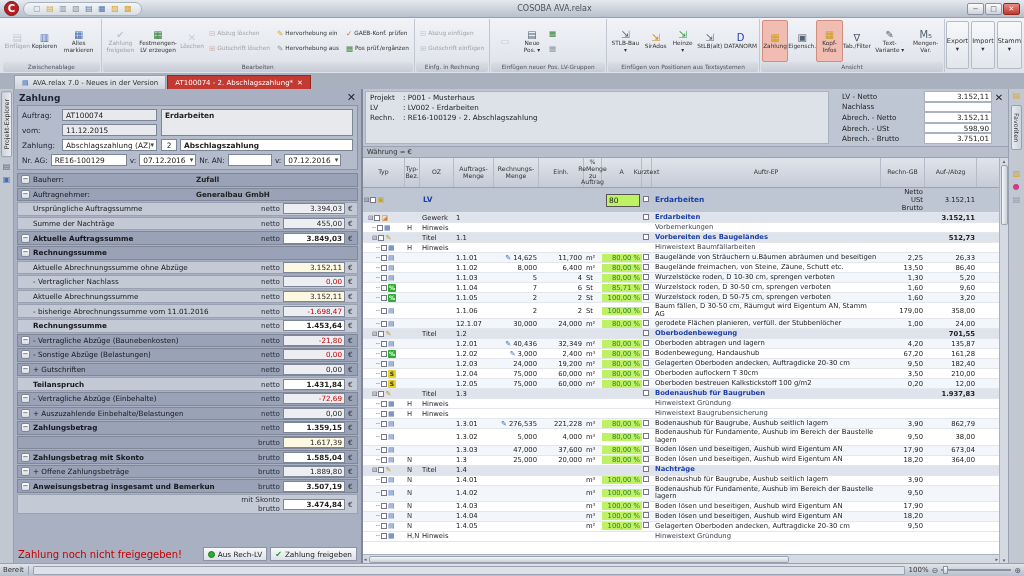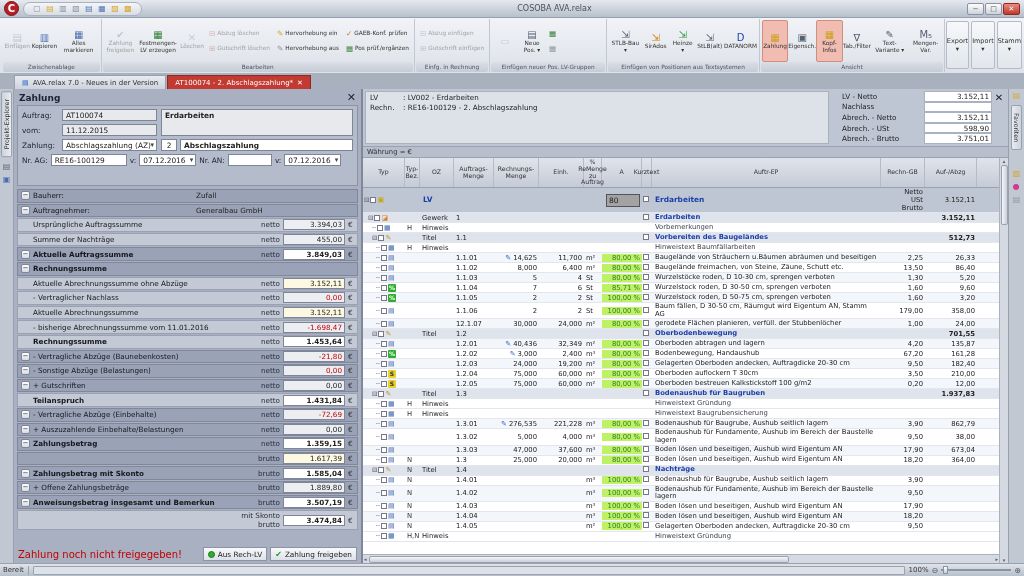--- a/index.html
+++ b/index.html
@@ -53,32 +53,32 @@
 .pay{width:349px;background:#a8b0c1;border-right:2px solid #7f8798;display:flex;flex-direction:column;padding:1px 3px 2px}
 .pay-h{height:15px;display:flex;align-items:center;font-weight:bold;font-size:9px;padding:0 2px;color:#1d2330}
 .px{margin-left:auto;font-weight:bold;font-size:11px;line-height:11px}
 .pform{background:#b4bbca;border:1px solid #8b93a4;padding:3px 4px 1px;margin-bottom:3px;display:grid;grid-template-columns:36px 95px 1fr;gap:3px 4px;align-items:center;font-size:7.4px}
 .flabel{color:#20283a}
 .fin{background:#fff;border:1px solid #7d8698;padding:0 3px;font-size:7.4px;height:12px;line-height:11px;overflow:hidden;white-space:nowrap}
 .fin.gray{background:#e7e9ed}
 .fin.bold{font-weight:bold}
 .namebox{grid-row:span 2;height:27px;align-self:start}
 .fzrow{display:flex;align-items:center;gap:3px}
-.fnrow{grid-column:1 / span 3;display:flex;align-items:center;gap:3px;margin-bottom:18px}
+.fnrow{grid-column:1 / span 3;display:flex;align-items:center;gap:3px;margin-bottom:2px}
 .fsel{position:relative;padding-right:10px}
 .fsel:after{content:"▾";position:absolute;right:2px;top:0;font-size:7px;color:#444}
 
 .prows{flex:1;overflow:hidden;display:flex;flex-direction:column;gap:1px}
 .prow{display:flex;align-items:center;min-height:13.6px;background:#c3c9d5;border:1px solid #9aa2b2;padding:0 3px;font-size:7.2px;gap:3px}
 .prow.bar{background:#99a2b6;border-color:#7f8798}
 .pexp{flex:0 0 9px;height:9px;background:linear-gradient(#fefefe,#d8dce3);border:1px solid #7d8698;border-radius:2px;font-size:7px;line-height:7px;text-align:center;color:#333}
 .pexp-sp{flex:0 0 9px}
 .plabel{flex:1;white-space:nowrap;overflow:hidden;color:#16181d}
 .prow.bold .plabel{font-weight:bold}
-.pval2{font-weight:normal;margin-left:2px;flex:1;white-space:nowrap;overflow:hidden}
+.pval2{font-weight:bold;margin-left:2px;flex:1;white-space:nowrap;overflow:hidden}
 .punit{width:62px;text-align:right;color:#2a2f3a;flex:0 0 62px}
 .pval{flex:0 0 62px;background:#eceef2;border:1px solid #7d8698;text-align:right;padding:0 2px;height:11px;line-height:10px}
 .pval.yellow{background:#fdf8e1}
 .pval.red{color:#c40000}
 .pval.vbold{font-weight:bold;background:#fff}
 .peuro{flex:0 0 6px;color:#333}
 .pfoot{display:flex;align-items:center;gap:3px;padding:3px 1px 0}
 .pwarn{color:#c40000;font-size:10px;flex:1;white-space:nowrap;overflow:hidden}
 .pbtn{display:flex;align-items:center;gap:3px;border:1px solid #8b93a4;background:linear-gradient(#f8f9fb,#dde1e8);padding:0 4px;font-size:7.3px;height:14px;white-space:nowrap}
 .gdot{width:7px;height:7px;border-radius:50%;background:#2fab2f;border:1px solid #1c7a1c}
@@ -107,21 +107,21 @@
 .trow.grp{background:#dfe3ec}
 .trow.grp .kz{color:#1a3fa8;font-weight:bold}
 .trow.grp .num{font-weight:bold}
 .trow.lv{background:#bfc6d3}
 .trow.lv .kz{color:#1a3fa8;font-weight:bold;font-size:7.4px}
 .trow.hint .kz{color:#3a3f4a}
 .c{padding:0 2px;overflow:hidden;white-space:nowrap}
 .num{text-align:right}
 .kz{white-space:normal;line-height:1.12;padding:0 3px}
 .pct.haspct{color:#2e7d2e;background:#bef264}
-.pctinput{display:inline-block;background:#a3a3a3;border:1px solid #555;width:34px;height:13px;line-height:12px;padding:0 2px;text-align:left;font-size:7.5px}
+.pctinput{display:inline-block;background:#bef264;border:1px solid #555;width:34px;height:13px;line-height:12px;padding:0 2px;text-align:left;font-size:7.5px}
 .acell{padding:0 1px}
 .cbx{width:6px;height:6px;border:1px solid #778;background:#fff;display:inline-block}
 .tree{display:flex;align-items:center;gap:1px;font-size:6px;color:#667}
 .texp{font-size:6.5px;color:#556}
 .tcb{width:6px;height:6px;border:1px solid #778;background:#fff;display:inline-block;flex:0 0 6px}
 .ticon{font-size:7px;line-height:8px}
 .ticon.boxed{width:8px;height:8px;text-align:center;font-size:6px;line-height:8px;font-weight:bold;border-radius:1px}
 .edpencil{color:#2a5fd0;font-size:7px;margin-right:2px}
 .tcol{color:#333}
 
@@ -547,20 +547,24 @@
             <span class="gchk">✔</span>
             <span>Zahlung freigeben</span>
           </span>
       </div>
     </div>
 
     <div class="lvp">
       <div class="lvhead">
         <div class="infobox" id="infobox">
             <div class="inforow">
+              <span class="inflabel">Projekt</span>
+              <span>: P001 - Musterhaus</span>
+            </div>
+            <div class="inforow">
               <span class="inflabel">LV</span>
               <span>: LV002 - Erdarbeiten</span>
             </div>
             <div class="inforow">
               <span class="inflabel">Rechn.</span>
               <span>: RE16-100129 - 2. Abschlagszahlung</span>
             </div>
           </div>
         <div class="totbox" id="totbox">
             <div class="totrow">

